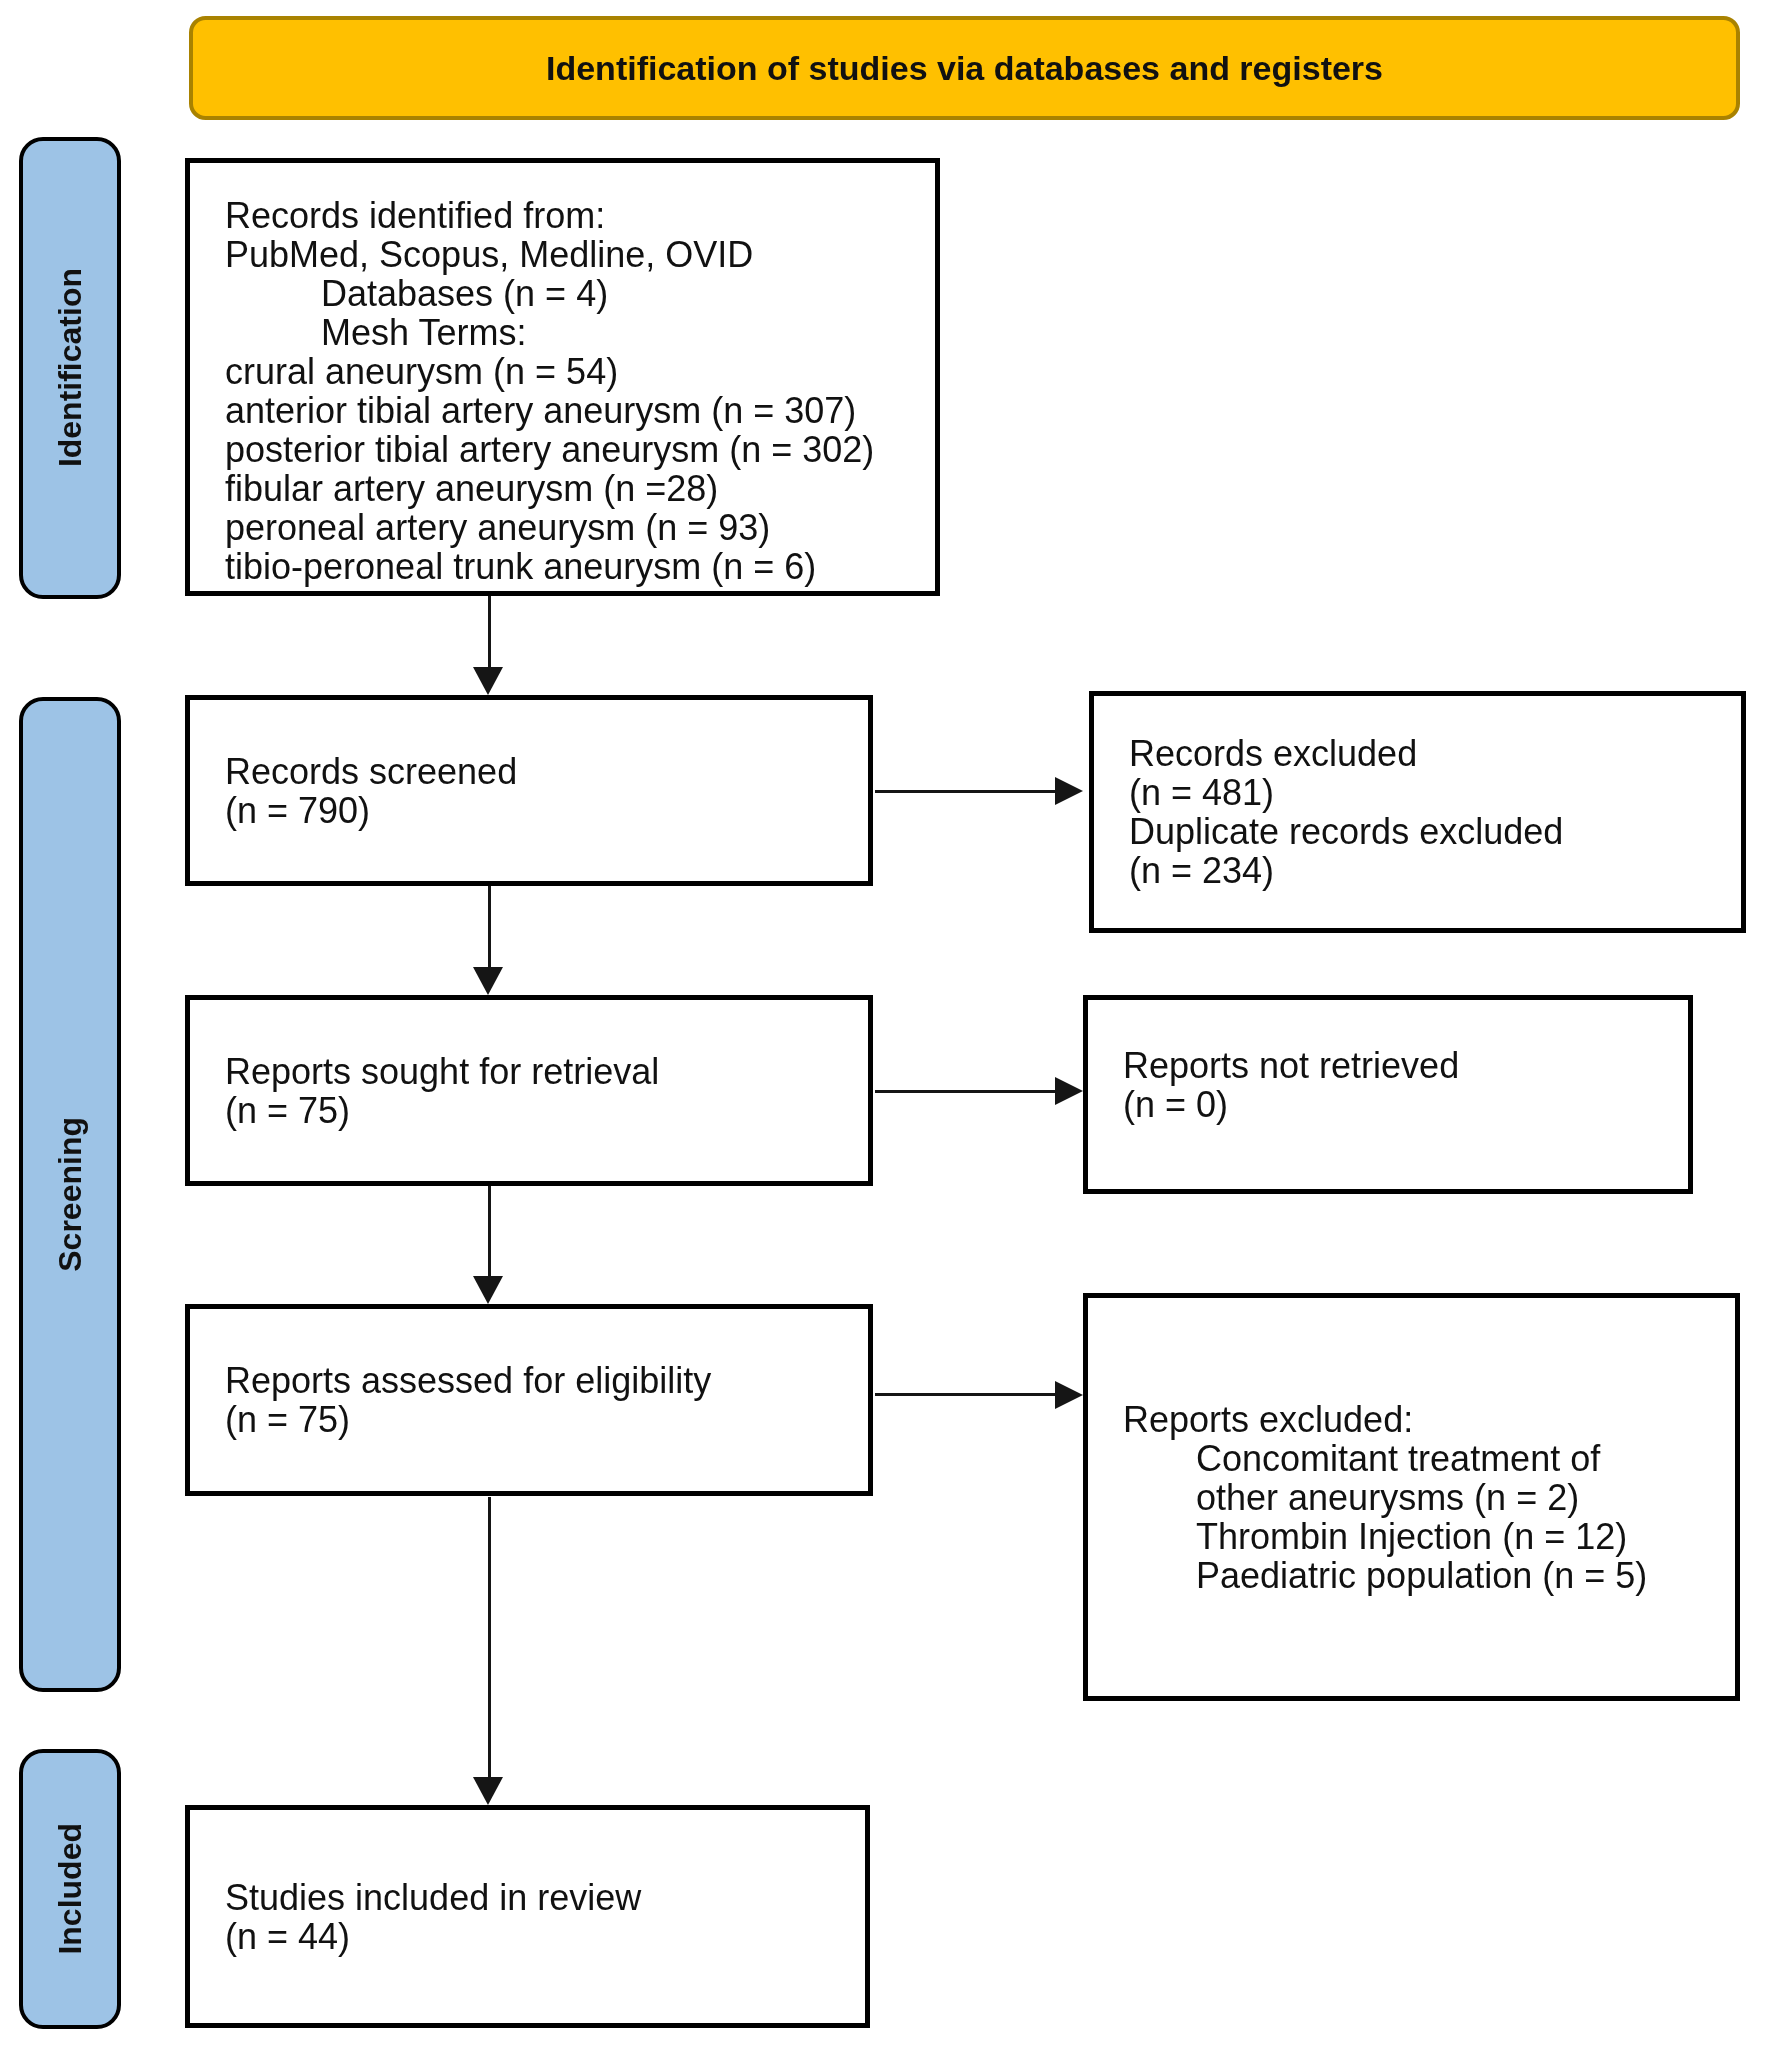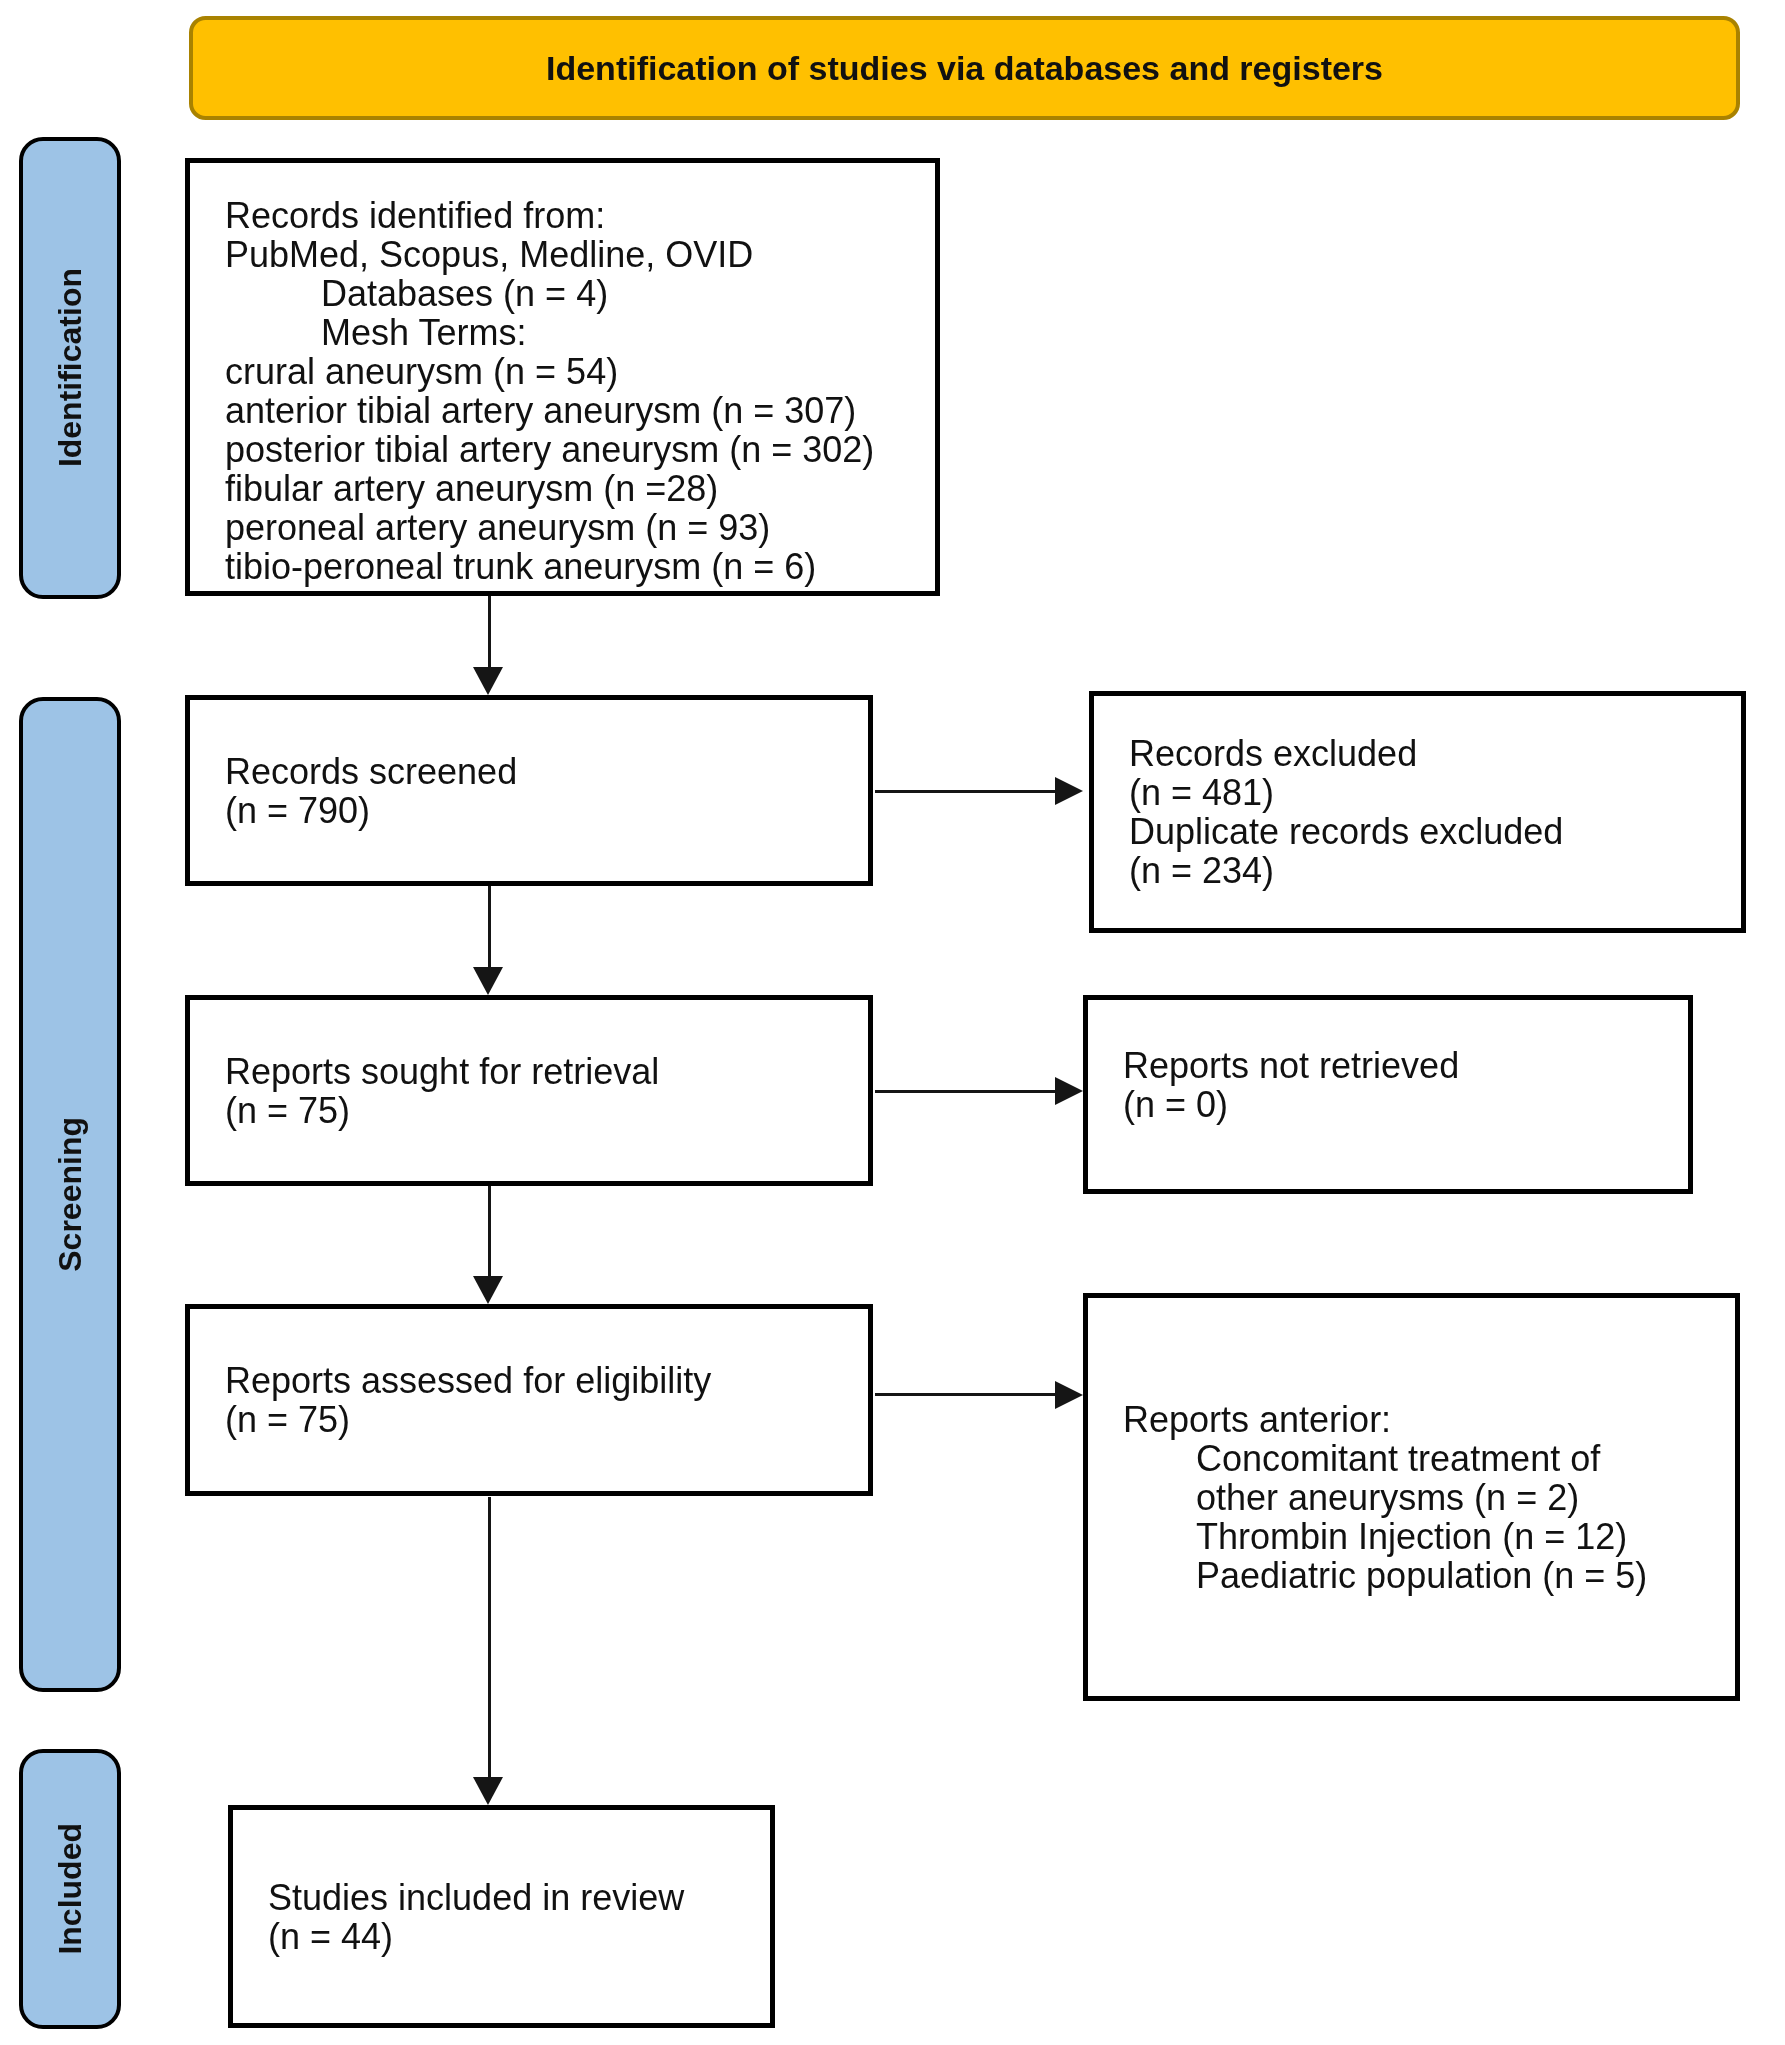--- a/index.html
+++ b/index.html
@@ -31,21 +31,21 @@
     font-size:36px;line-height:39px;overflow:hidden;
   }
   .fbox .line{display:block;}
   .pad{padding-left:35px;padding-right:11.5px;}
   .vcenter{display:flex;flex-direction:column;justify-content:center;}
   #box-identified{left:185px;top:158px;width:755px;height:438px;padding-top:33px;}
   #box-identified .ind{padding-left:96px;}
   #box-screened{left:185px;top:695px;width:688px;height:191px;}
   #box-sought{left:185px;top:995px;width:688px;height:191px;}
   #box-assessed{left:185px;top:1304px;width:688px;height:192px;}
-  #box-included{left:185px;top:1805px;width:547px;height:223px;margin-left:43px;}
+  #box-included{left:185px;top:1805px;width:685px;height:223px;}
   #box-rec-excluded{left:1083px;top:691px;width:657px;height:242px;margin-left:6px;}
   #box-not-retrieved{left:1083px;top:995px;width:610px;height:199px;padding-bottom:19px;}
   #box-rep-excluded{left:1083px;top:1293px;width:657px;height:408px;}
   #box-rep-excluded .ind{padding-left:73px;}
   
   .shaft-v{position:absolute;width:2.5px;background:#151515;}
   .shaft-h{position:absolute;height:2.5px;background:#151515;}
   .head-down{position:absolute;width:0;height:0;
     border-left:15.3px solid transparent;border-right:15.3px solid transparent;
     border-top:28px solid #151515;}
@@ -106,21 +106,21 @@
     <span class="line">Reports not retrieved</span>
     <span class="line">(n = 0)</span>
   </div>
 
   <div class="fbox pad vcenter" id="box-assessed">
     <span class="line">Reports assessed for eligibility</span>
     <span class="line">(n = 75)</span>
   </div>
 
   <div class="fbox pad vcenter" id="box-rep-excluded">
-    <span class="line">Reports anterior:</span>
+    <span class="line">Reports excluded:</span>
     <span class="line ind">Concomitant treatment of</span>
     <span class="line ind">other aneurysms (n = 2)</span>
     <span class="line ind">Thrombin Injection (n = 12)</span>
     <span class="line ind">Paediatric population (n = 5)</span>
   </div>
 
   <div class="fbox pad vcenter" id="box-included">
     <span class="line">Studies included in review</span>
     <span class="line">(n = 44)</span>
   </div>

